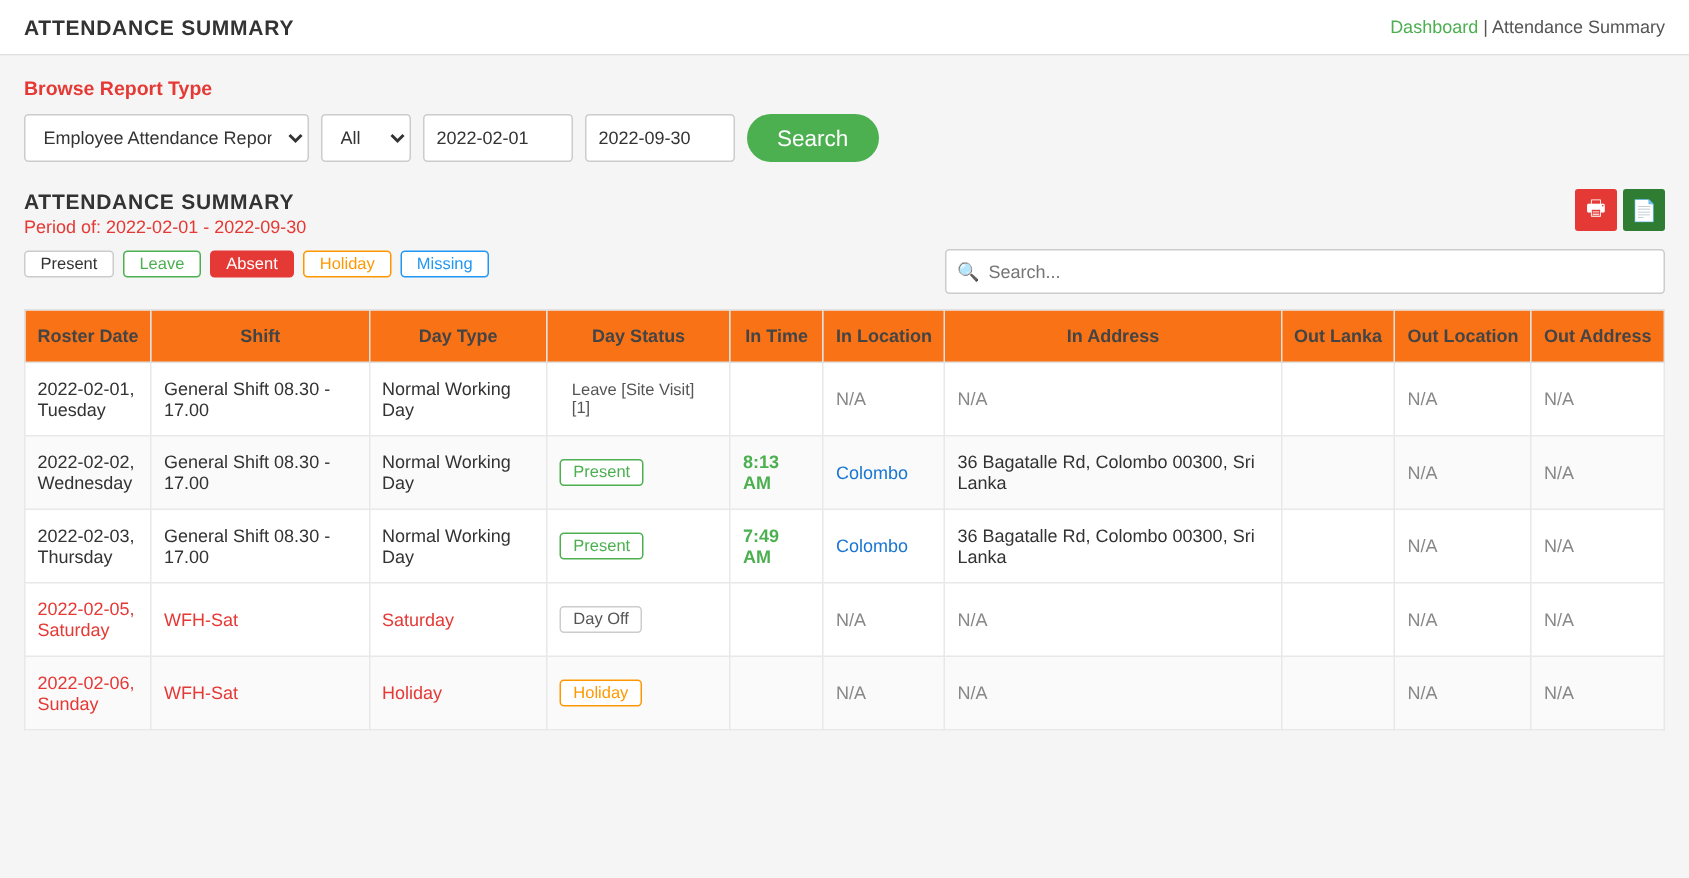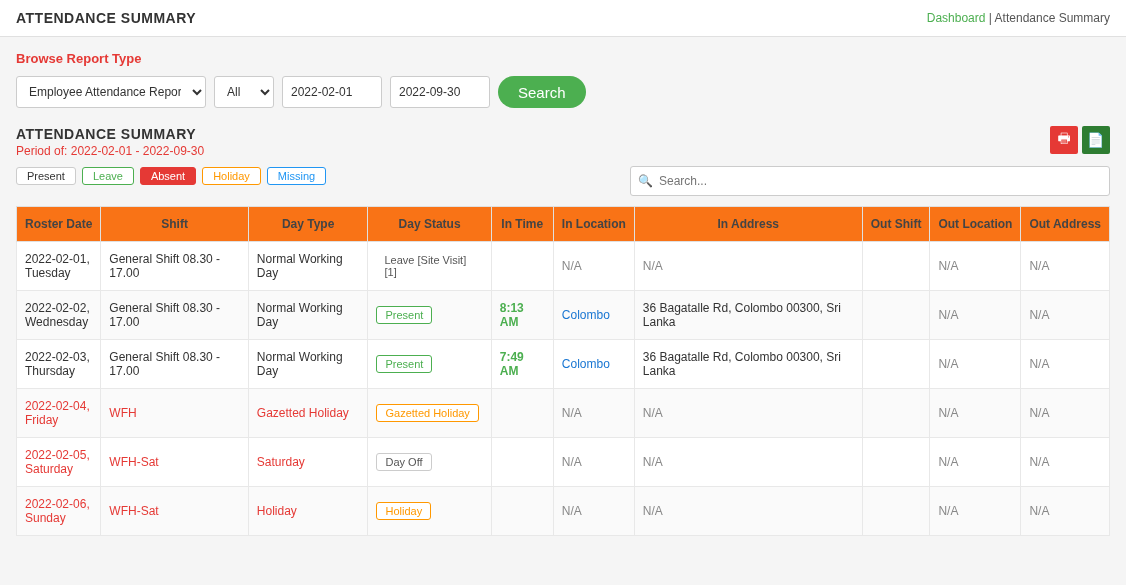--- a/index.html
+++ b/index.html
@@ -289,21 +289,21 @@
   <table>
     <thead>
       <tr>
         <th>Roster Date</th>
         <th>Shift</th>
         <th>Day Type</th>
         <th>Day Status</th>
         <th>In Time</th>
         <th>In Location</th>
         <th>In Address</th>
-        <th>Out Shift</th>
+        <th>Out Lanka</th>
         <th>Out Location</th>
         <th>Out Address</th>
       </tr>
     </thead>
     <tbody id="table-body">
     <tr style="background: rgb(255, 255, 255);">
           <td class="date-cell-normal">2022-02-01,<br>Tuesday</td>
           <td class="shift-normal">General Shift 08.30 - 17.00</td>
           <td class="day-type-normal">Normal Working Day</td>
           <td><span class="status-badge" style="border: none; color: rgb(85, 85, 85);">Leave [Site Visit] [1]</span></td>
@@ -331,32 +331,20 @@
           <td class="shift-normal">General Shift 08.30 - 17.00</td>
           <td class="day-type-normal">Normal Working Day</td>
           <td><span class="status-badge status-present">Present</span></td>
           <td class="in-time">7:49 AM</td>
           <td class="in-location">Colombo</td>
           <td>36 Bagatalle Rd, Colombo 00300, Sri Lanka</td>
           <td></td>
           <td class="na-text">N/A</td>
           <td class="na-text">N/A</td>
         </tr>
-        <tr style="background: rgb(250, 250, 250);">
-          <td class="date-cell">2022-02-04,<br>Friday</td>
-          <td class="shift-holiday">WFH</td>
-          <td class="day-type-holiday">Gazetted Holiday</td>
-          <td><span class="status-badge status-holiday">Gazetted Holiday</span></td>
-          <td></td>
-          <td class="na-text">N/A</td>
-          <td class="na-text">N/A</td>
-          <td></td>
-          <td class="na-text">N/A</td>
-          <td class="na-text">N/A</td>
-        </tr>
         <tr style="background: rgb(255, 255, 255);">
           <td class="date-cell">2022-02-05,<br>Saturday</td>
           <td class="shift-holiday">WFH-Sat</td>
           <td class="day-type-holiday">Saturday</td>
           <td><span class="status-badge status-dayoff">Day Off</span></td>
           <td></td>
           <td class="na-text">N/A</td>
           <td class="na-text">N/A</td>
           <td></td>
           <td class="na-text">N/A</td>

